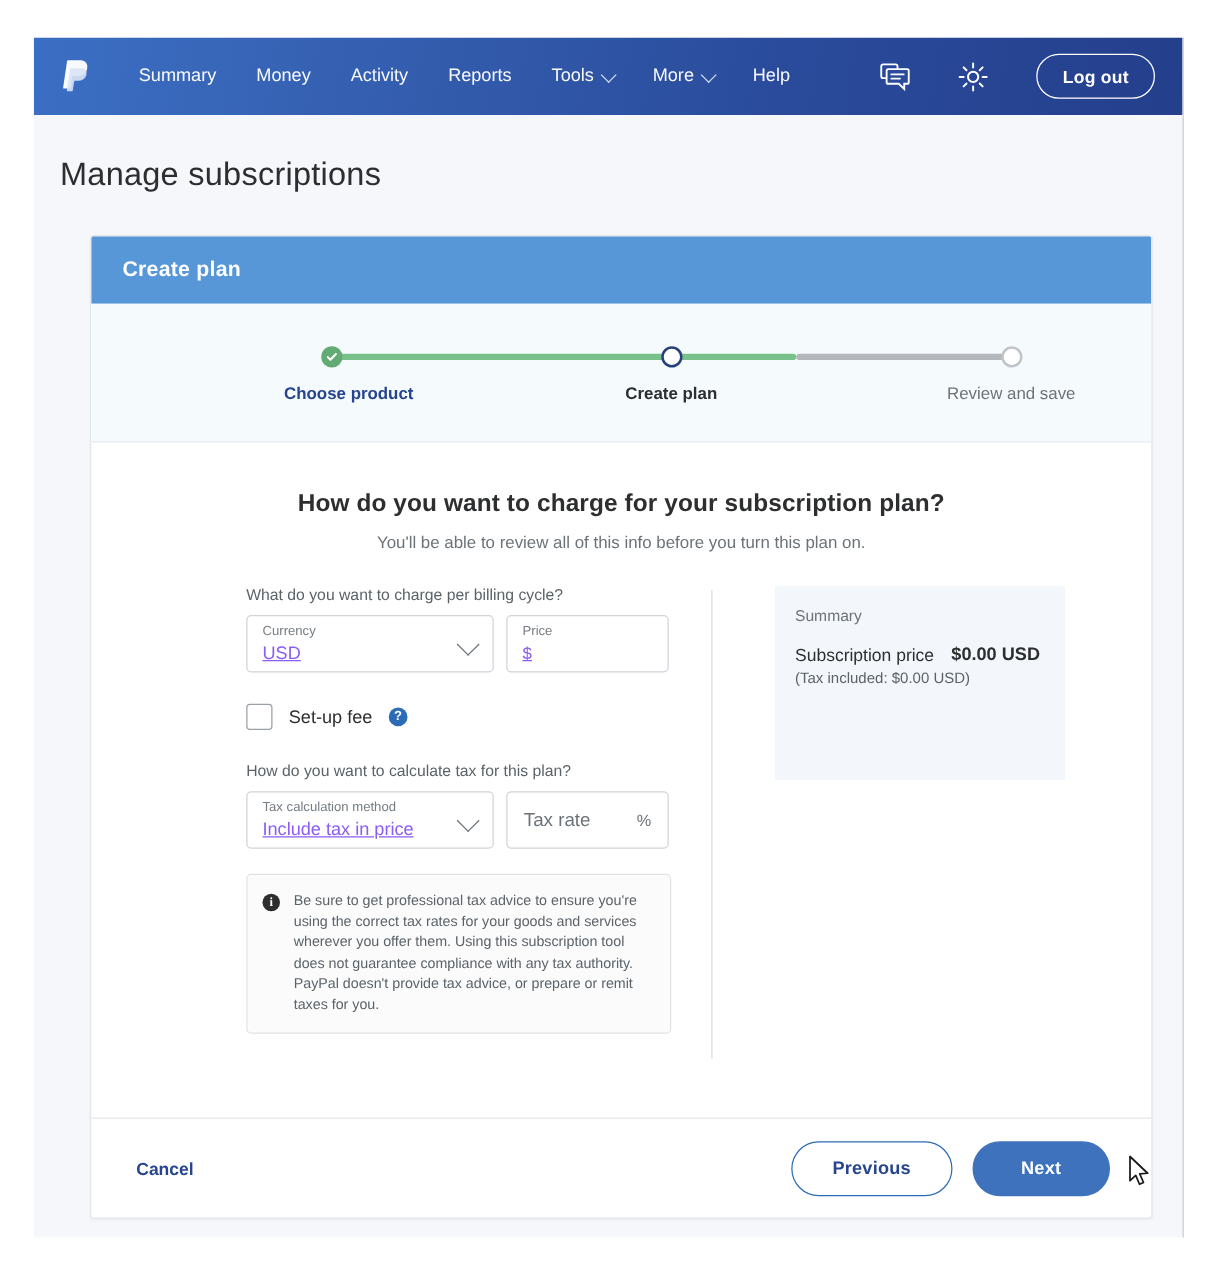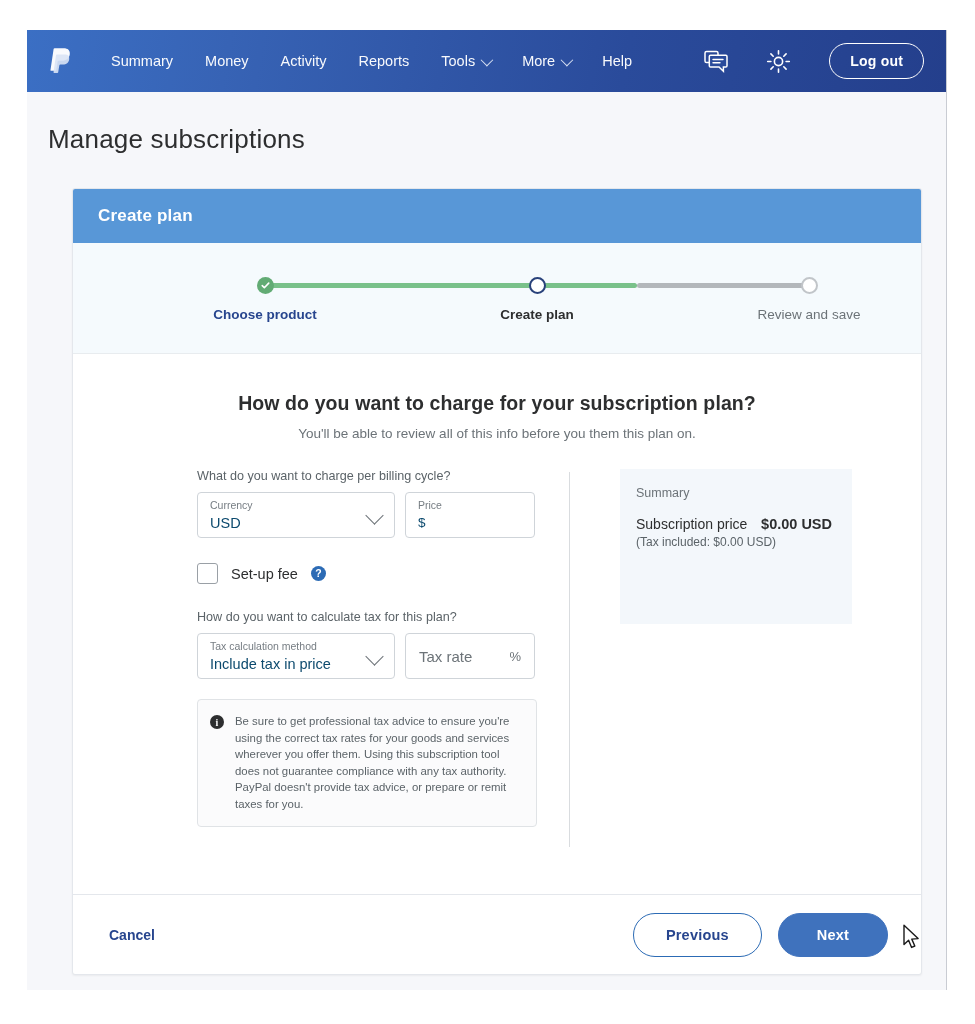--- a/index.html
+++ b/index.html
@@ -191,23 +191,24 @@
   }
   .input-box.select { width: 198px; }
   .input-box.small { width: 130px; }
   .flabel {
     font-size: 10.5px;
     color: #767d83;
     line-height: 13px;
   }
   .fvalue {
     font-size: 14.5px;
-    color: #0c4a6e;
+    color: #8b5cf6;
     line-height: 20px;
     margin-top: 1px;
+    text-decoration: underline;
   }
   .fvalue.money { font-size: 13.5px; }
   .chev {
     position: absolute;
     right: 13px; top: 16px;
     width: 13px; height: 13px;
     border-right: 1.7px solid #6b7176;
     border-bottom: 1.7px solid #6b7176;
     transform: rotate(45deg);
   }
@@ -421,29 +422,29 @@
         <div class="node complete" style="left:70px">
           <svg class="check" viewBox="0 0 10 10">
             <path d="M1.4 5.2L3.7 7.5L8.6 2.4" stroke="#ffffff" stroke-width="1.8" fill="none" stroke-linecap="round" stroke-linejoin="round"></path>
           </svg>
         </div>
         <div class="node current" style="left:342px"></div>
         <div class="node future" style="left:614px"></div>
       </div>
 
       <div class="step-labels">
-        <span class="step-label done" style="left:78px">Choose product</span>
+        <span class="step-label done" style="left:92px">Choose product</span>
         <span class="step-label current" style="left:350px">Create plan</span>
         <span class="step-label future" style="left:622px">Review and save</span>
       </div>
     </div>
 
     <div class="card-body">
       <div class="headline">How do you want to charge for your subscription plan?</div>
-      <div class="subhead">You'll be able to review all of this info before you them this plan on.</div>
+      <div class="subhead">You'll be able to review all of this info before you turn this plan on.</div>
 
       <div class="columns">
         <div class="divider"></div>
 
         <div class="col-left">
 
           <div class="field-question">What do you want to charge per billing cycle?</div>
 
           <div class="row">
             <div class="input-box select">

